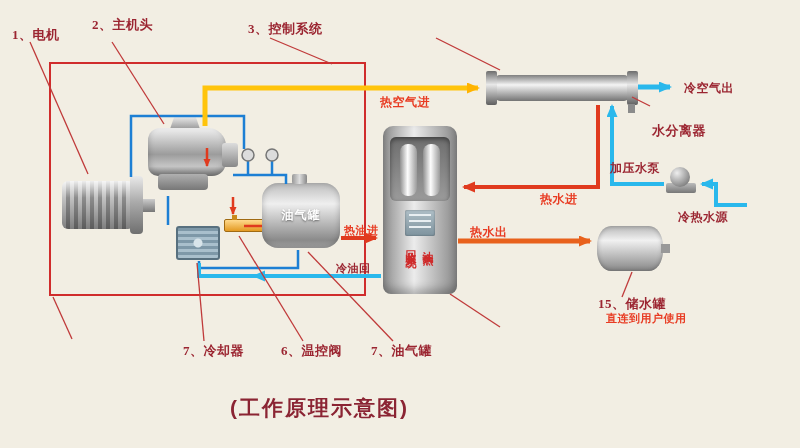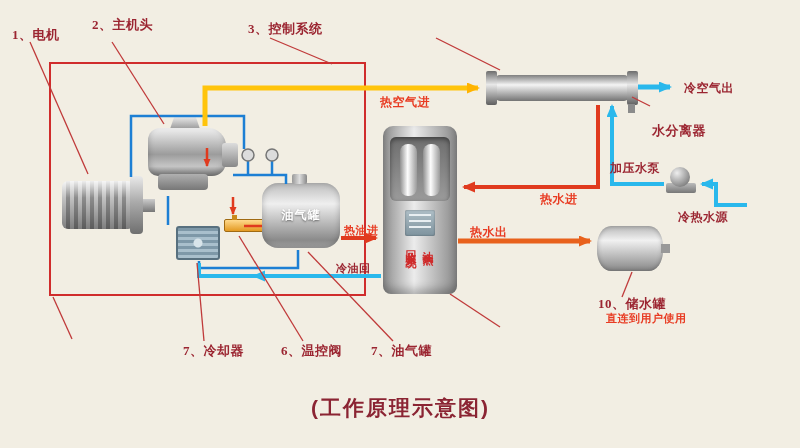--- a/index.html
+++ b/index.html
@@ -5,21 +5,21 @@
   *{margin:0;padding:0;box-sizing:border-box;}
   html,body{width:100%;height:100%;}
   body{font-family:"Liberation Sans","DejaVu Sans",sans-serif;background:#e8e4d8;}
   .stage{position:relative;width:800px;height:448px;background:var(--bg,#f2eee3);overflow:hidden;}
   .callout{position:absolute;color:var(--label-maroon,#9b2531);font-size:13px;font-weight:bold;white-space:nowrap;letter-spacing:.5px;font-family:Liberation Serif, serif;}
   .callout.small{font-size:11px;}
   .callout.red{color:var(--bright-red,#e83b22);}
   .flowlbl{position:absolute;font-size:12px;font-weight:bold;white-space:nowrap;color:var(--bright-red,#e83b22);letter-spacing:.5px;}
   .flowlbl.dark{color:var(--label-maroon,#9b2531);}
   .flowlbl.small{font-size:11px;}
-  .title{position:absolute;left:230px;top:394px;width:260px;text-align:right;font-size:21px;font-weight:bold;color:#8b2433;letter-spacing:2px;}
+  .title{position:absolute;left:230px;top:394px;width:260px;text-align:left;font-size:21px;font-weight:bold;color:#8b2433;letter-spacing:2px;}
 
   svg.pipes{position:absolute;left:0;top:0;}
 
   
   .comp{position:absolute;padding-left:40px;}
 
   .motor{left:62px;top:176px;width:94px;height:58px;}
   .motor .ribs{position:absolute;left:0;top:5px;width:72px;height:48px;border-radius:6px;
     background:linear-gradient(180deg,rgba(255,255,255,.85),rgba(255,255,255,0) 35%,rgba(0,0,0,.35)),
                repeating-linear-gradient(90deg,#c2c2c2 0 4px,#8c8c8c 4px 8px);}
@@ -199,21 +199,21 @@
     </g>
   </svg>
 
   <div class="callout" style="left:12px;top:26px">1、电机</div>
   <div class="callout" style="left:92px;top:16px">2、主机头</div>
   <div class="callout" style="left:248px;top:20px">3、控制系统</div>
   <div class="callout" style="left:652px;top:122px">水分离器</div>
   <div class="callout" style="left:183px;top:342px">7、冷却器</div>
   <div class="callout" style="left:281px;top:342px">6、温控阀</div>
   <div class="callout" style="left:371px;top:342px">7、油气罐</div>
-  <div class="callout" style="left:598px;top:295px">10、储水罐</div>
+  <div class="callout" style="left:598px;top:295px">15、储水罐</div>
   <div class="callout red small" style="left:606px;top:311px">直连到用户使用</div>
 
   <div class="flowlbl" style="left:380px;top:94px">热空气进</div>
   <div class="flowlbl dark" style="left:684px;top:80px">冷空气出</div>
   <div class="flowlbl dark" style="left:610px;top:160px">加压水泵</div>
   <div class="flowlbl dark" style="left:678px;top:209px">冷热水源</div>
   <div class="flowlbl" style="left:540px;top:191px">热水进</div>
   <div class="flowlbl" style="left:470px;top:224px">热水出</div>
   <div class="flowlbl small" style="left:344px;top:223px">热油进</div>
   <div class="flowlbl dark small" style="left:336px;top:261px">冷油回</div>

